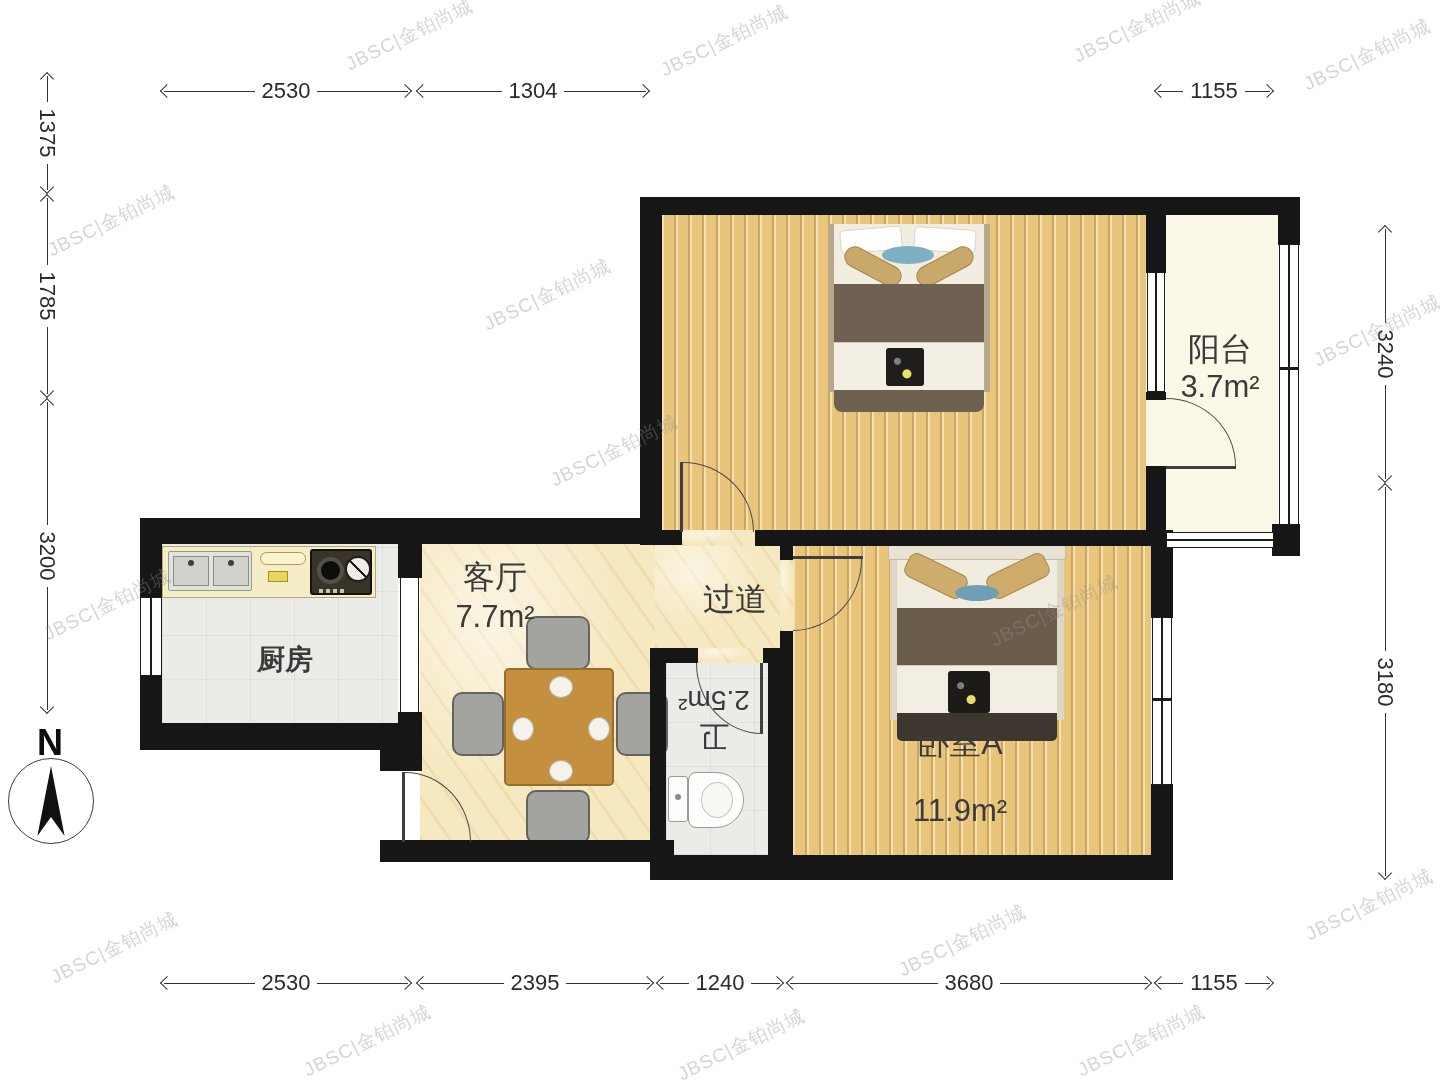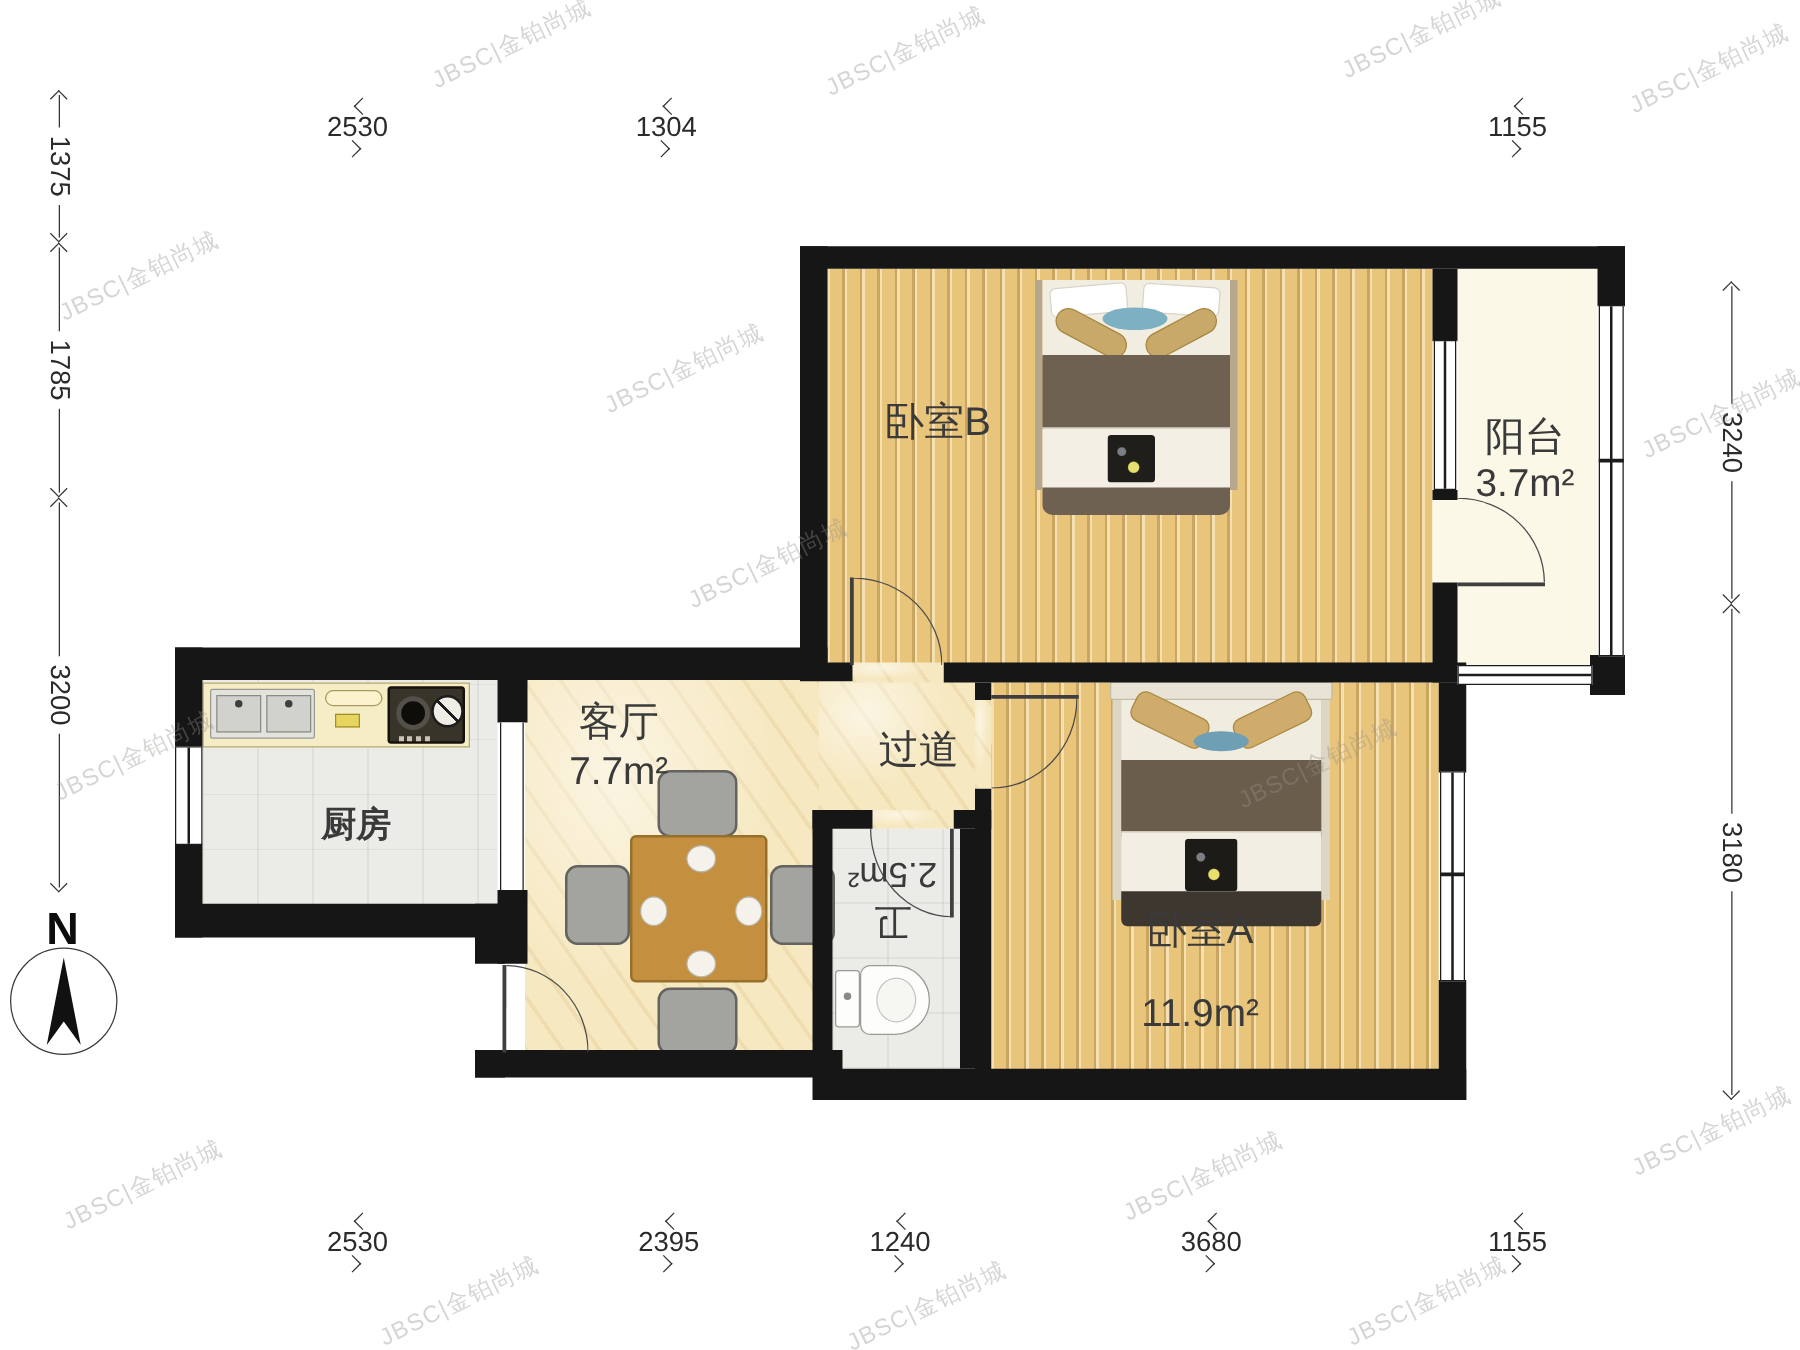--- a/index.html
+++ b/index.html
@@ -31,21 +31,21 @@
   .arc.tr { border-bottom:none; border-left:none; border-top-right-radius:100% 100%; }
   .arc.br { border-top:none; border-left:none; border-bottom-right-radius:100% 100%; }
   .arc.bl { border-top:none; border-right:none; border-bottom-left-radius:100% 100%; }
   
   .rname { position:absolute; color:#3a3a3a; font-size:32px; font-weight:500; text-align:center; line-height:1.1; }
   .rarea { position:absolute; color:#3a3a3a; font-size:31px; font-weight:400; text-align:center; line-height:1.1; }
   .small { font-size:28px; font-weight:700; }
   .flip { transform:rotate(180deg); }
   
   .dim { position:absolute; display:flex; align-items:center; color:#2b2b2b; }
-  .dim-h { height:22px; flex-direction:column;align-items:center; }
+  .dim-h { height:22px; flex-direction:row;align-items:center; }
   .dim-v { width:22px; flex-direction:column; align-items:center; }
   .ln-h { flex:1 1 auto; height:0; border-top:1.5px solid #333; }
   .ln-v { flex:1 1 auto; width:0; border-left:1.5px solid #333; }
   .dlbl { font-size:22px; line-height:22px; padding:0 7px; white-space:nowrap; }
   .vbox { height:62px; width:22px; display:flex; align-items:center; justify-content:center; flex:0 0 auto; }
   .vbox .dlbl { padding:0; transform:rotate(90deg); }
   .ch { width:10px; height:10px; border-left:1.7px solid #333; border-bottom:1.7px solid #333; flex:0 0 auto; }
   .c-l { transform:rotate(45deg);  margin-right:-8px; }
   .c-r { transform:rotate(225deg); margin-left:-8px; }
   .c-u { transform:rotate(135deg); margin-bottom:-8px; }
@@ -188,21 +188,20 @@
   <div class="arc tr" style="left:683px;top:462px;width:71px;height:70px"></div>
   <div class="leaf" style="left:1166px;top:466px;width:70px;height:3px"></div>
   <div class="arc tr" style="left:1166px;top:398px;width:70px;height:68px"></div>
   <div class="leaf" style="left:793px;top:556px;width:70px;height:3px"></div>
   <div class="arc br" style="left:793px;top:559px;width:69px;height:72px"></div>
   <div class="leaf" style="left:760px;top:663px;width:3px;height:71px"></div>
   <div class="arc bl" style="left:696px;top:663px;width:66px;height:71px"></div>
   <div class="leaf" style="left:402px;top:772px;width:3px;height:70px"></div>
   <div class="arc tr" style="left:405px;top:772px;width:66px;height:70px"></div>
 
-  <div class="rname" style="left:655px;top:320px;width:190px">卧室B</div>
   <div class="rname" style="left:1155px;top:332px;width:130px">阳台</div>
   <div class="rarea" style="left:1155px;top:370px;width:130px">3.7m²</div>
   <div class="rname" style="left:430px;top:560px;width:130px">客厅</div>
   <div class="rarea" style="left:425px;top:600px;width:140px">7.7m²</div>
   <div class="rname" style="left:675px;top:582px;width:120px">过道</div>
   <div class="rname small" style="left:225px;top:645px;width:120px">厨房</div>
   <div class="rarea flip" style="left:662px;top:684px;width:104px;font-size:28px">2.5m²</div>
   <div class="rname flip" style="left:662px;top:720px;width:104px;font-size:30px">卫</div>
   <div class="rname" style="left:865px;top:726px;width:190px">卧室A</div>
   <div class="rarea" style="left:865px;top:794px;width:190px">11.9m²</div>

